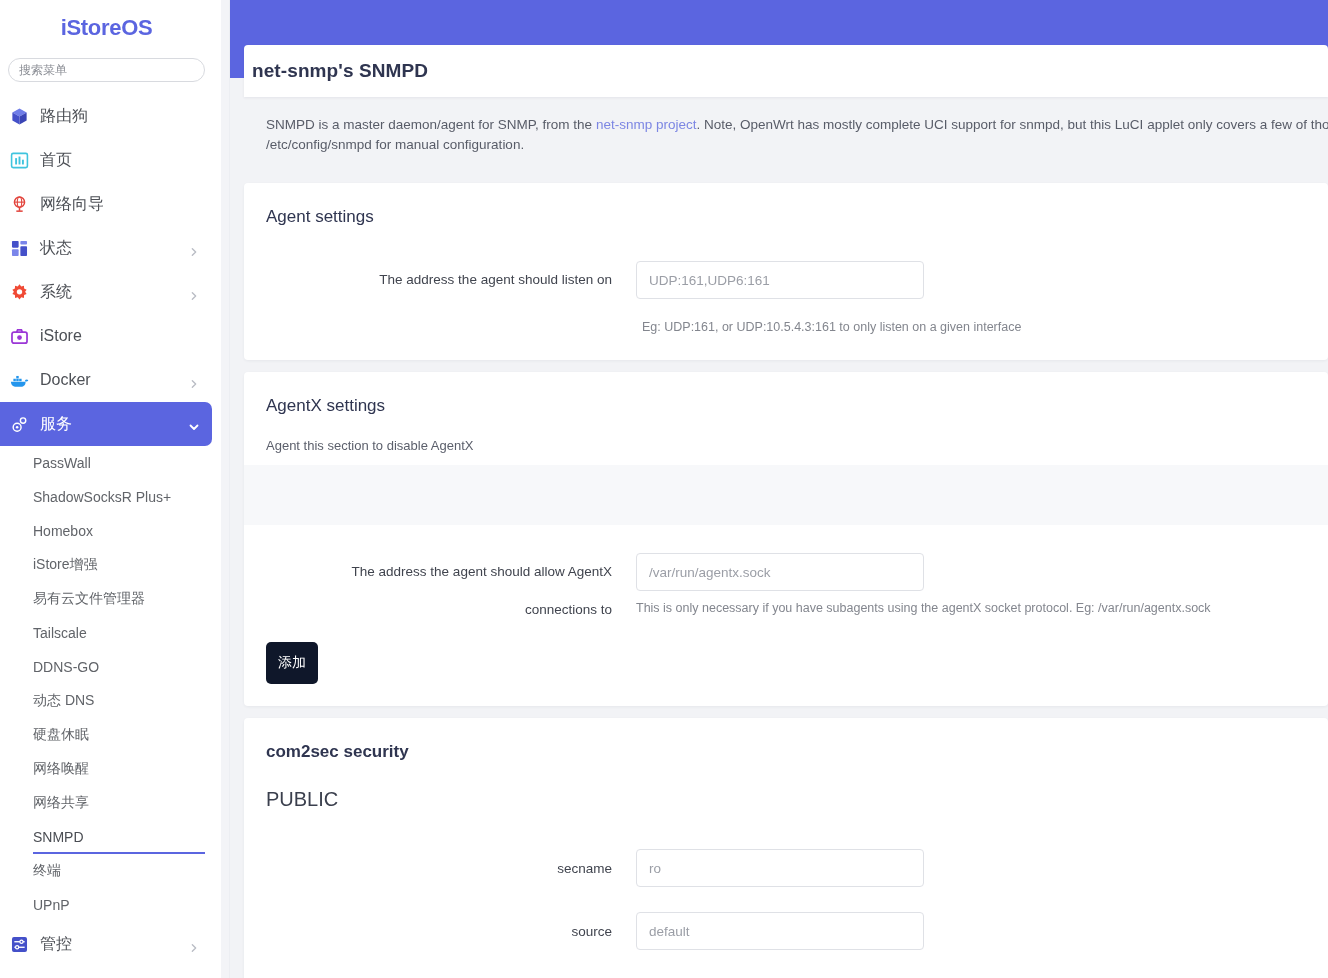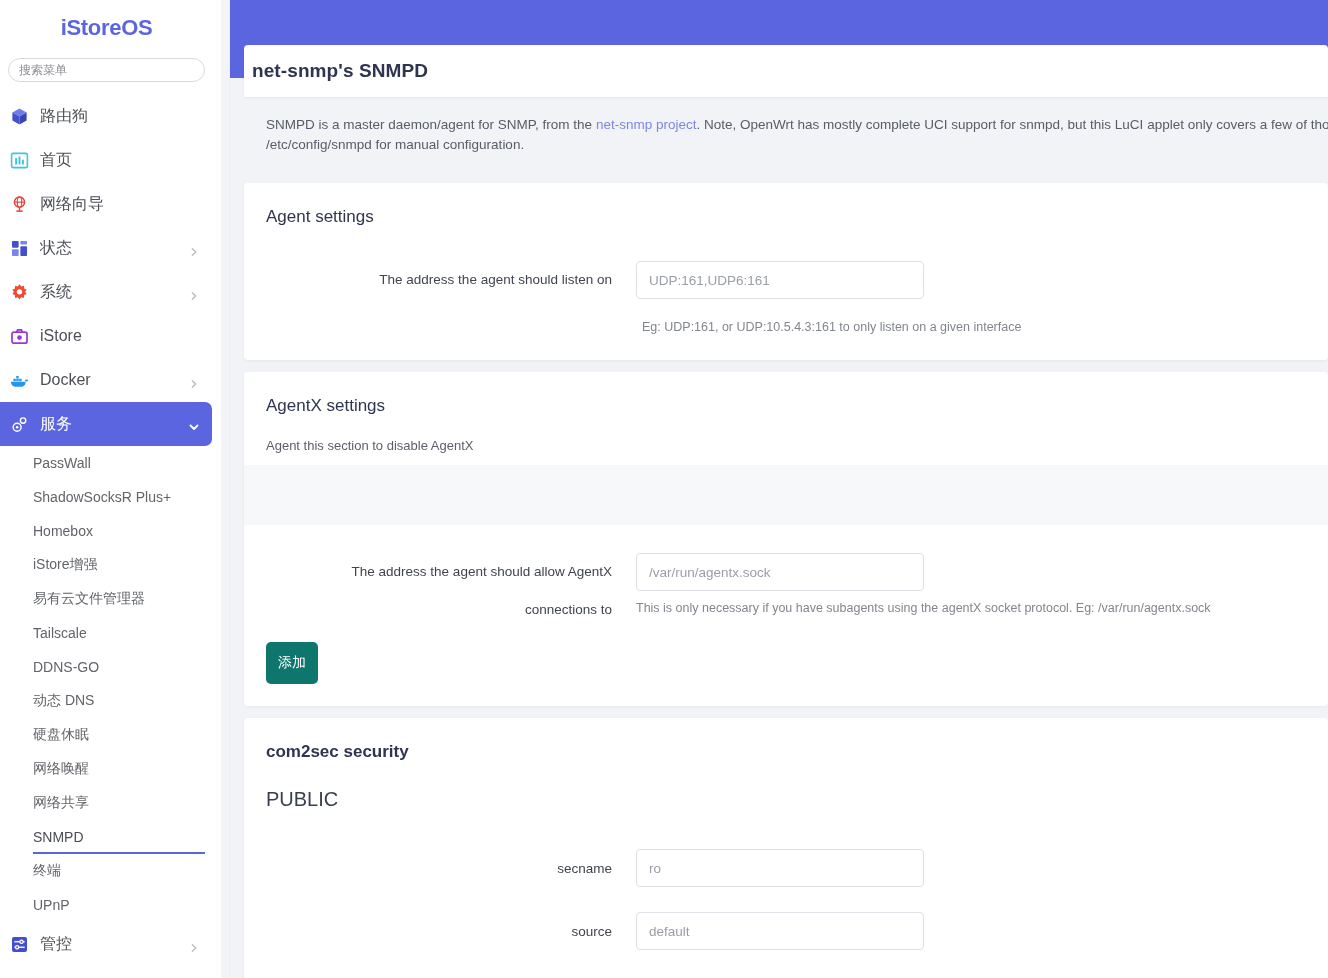--- a/index.html
+++ b/index.html
@@ -212,21 +212,21 @@
     color: #83868e;
     padding-top: 21px;
     padding-left: 6px;
     white-space: nowrap;
   }
   .field-hint.tight { padding-top: 10px; }
 
   .btn-add {
     margin: 22px 0 22px 22px;
     width: 52px; height: 42px;
-    background: #0f766e;
+    background: #0f172a;
     color: #ffffff;
     border: none;
     border-radius: 5px;
     font-size: 14px;
     cursor: pointer;
     font-family: "Liberation Sans", "DejaVu Sans", sans-serif;
   }
 
   .sec-heading {
     font-size: 17px;

